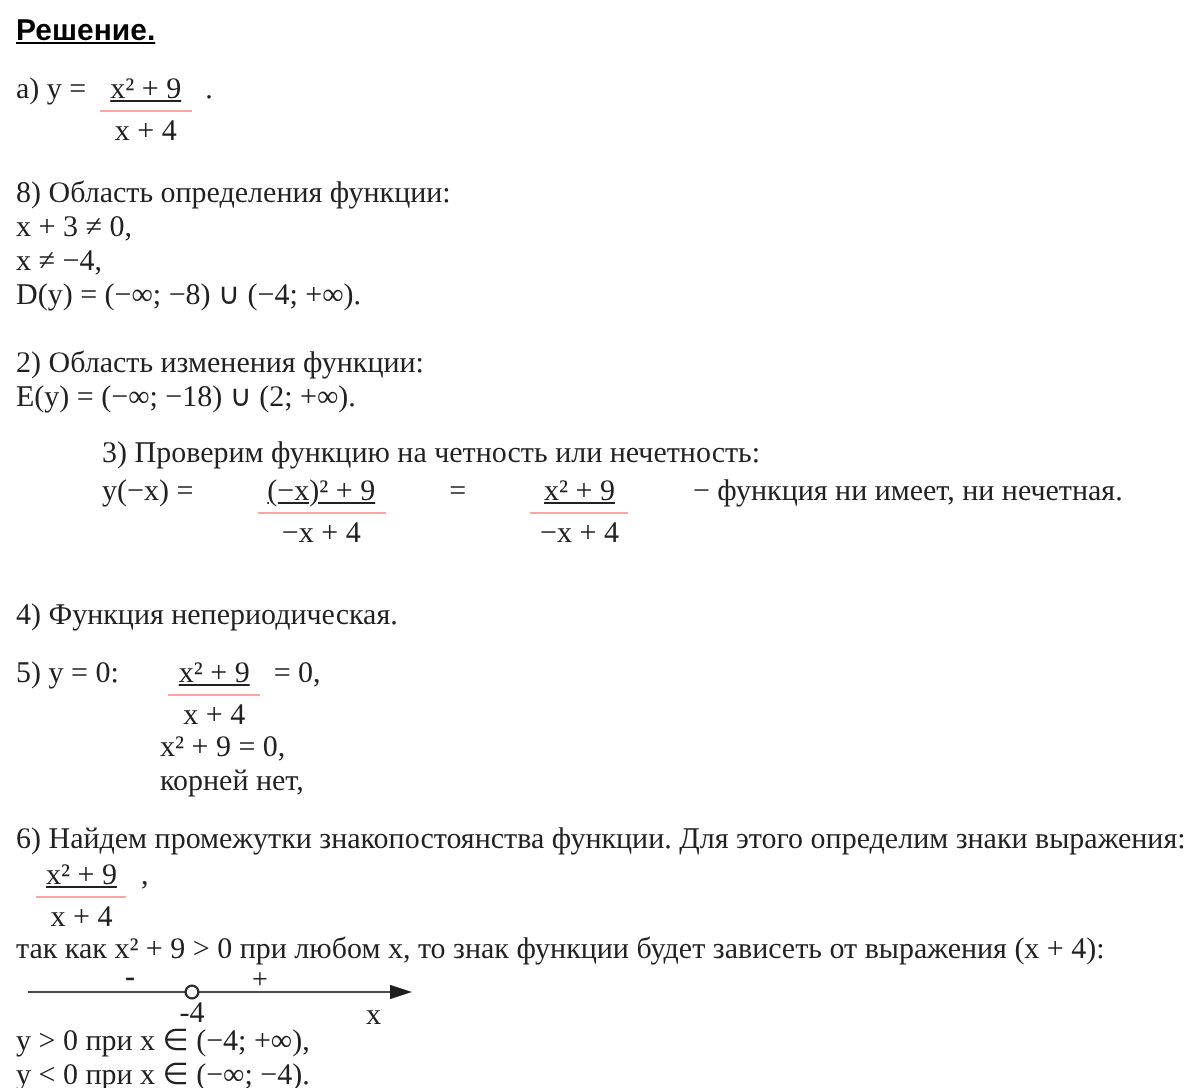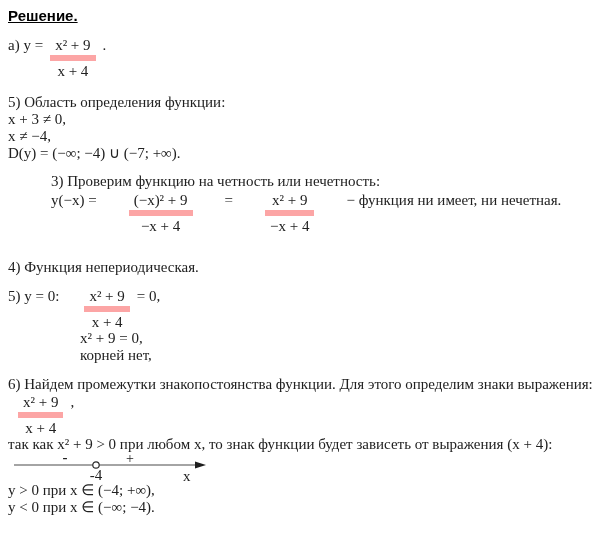--- a/index.html
+++ b/index.html
@@ -16,21 +16,21 @@
   p { margin: 0; line-height: 17px; }
   .title {
     font-family: "Liberation Sans", sans-serif;
     font-weight: 700;
     font-size: 15px;
     color: #000000;
     text-decoration: underline;
   }
   .frow { display: flex; align-items: flex-start; gap: 7px; }
   .frac { display: inline-flex; flex-direction: column; text-align: center; flex: 0 0 auto; }
-  .frac .num { display: block; line-height: 16px; padding: 0 5px 2px; border-bottom: 6px solid #fca5a5; }
+  .frac .num { display: block; line-height: 16px; padding: 0 5px 2px; border-bottom: 1px solid #fca5a5; text-decoration: underline; }
   .frac .den { display: block; line-height: 16px; padding: 2px 5px 0; }
 
   .mt-part-a { margin-top: 13px; }
   .mt-s1 { margin-top: 15px; }
   .mt-s2 { margin-top: 17px; }
   .mt-s3 { margin-top: 11px; margin-left: 43px; }
   .mt-s3row { margin-top: 2px; }
   .mt-s4 { margin-top: 25px; }
   .mt-s5 { margin-top: 12px; }
   .mt-s6 { margin-top: 12px; }
@@ -54,26 +54,30 @@
   <div class="frow mt-part-a">
     <span>а) y =</span>
     <span class="frac">
       <span class="num">x² + 9</span>
       <span class="den">x + 4</span>
     </span>
     <span>.</span>
   </div>
 
   <div class="mt-s1">
-    <p>5) Область определения функции:</p>
+    <p>8) Область определения функции:</p>
     <p>x + 3 ≠ 0,</p>
     <p>x ≠ −4,</p>
-    <p>D(y) = (−∞; −4) ∪ (−7; +∞).</p>
+    <p>D(y) = (−∞; −8) ∪ (−4; +∞).</p>
   </div>
 
+  <div class="mt-s2">
+    <p>2) Область изменения функции:</p>
+    <p>E(y) = (−∞; −18) ∪ (2; +∞).</p>
+  </div>
 
   <div class="mt-s3">
     <p>3) Проверим функцию на четность или нечетность:</p>
     <div class="frow mt-s3row nowrap">
       <span>y(−x) =</span>
       <span class="frac">
         <span class="num">(−x)² + 9</span>
         <span class="den">−x + 4</span>
       </span>
       <span>=</span>

